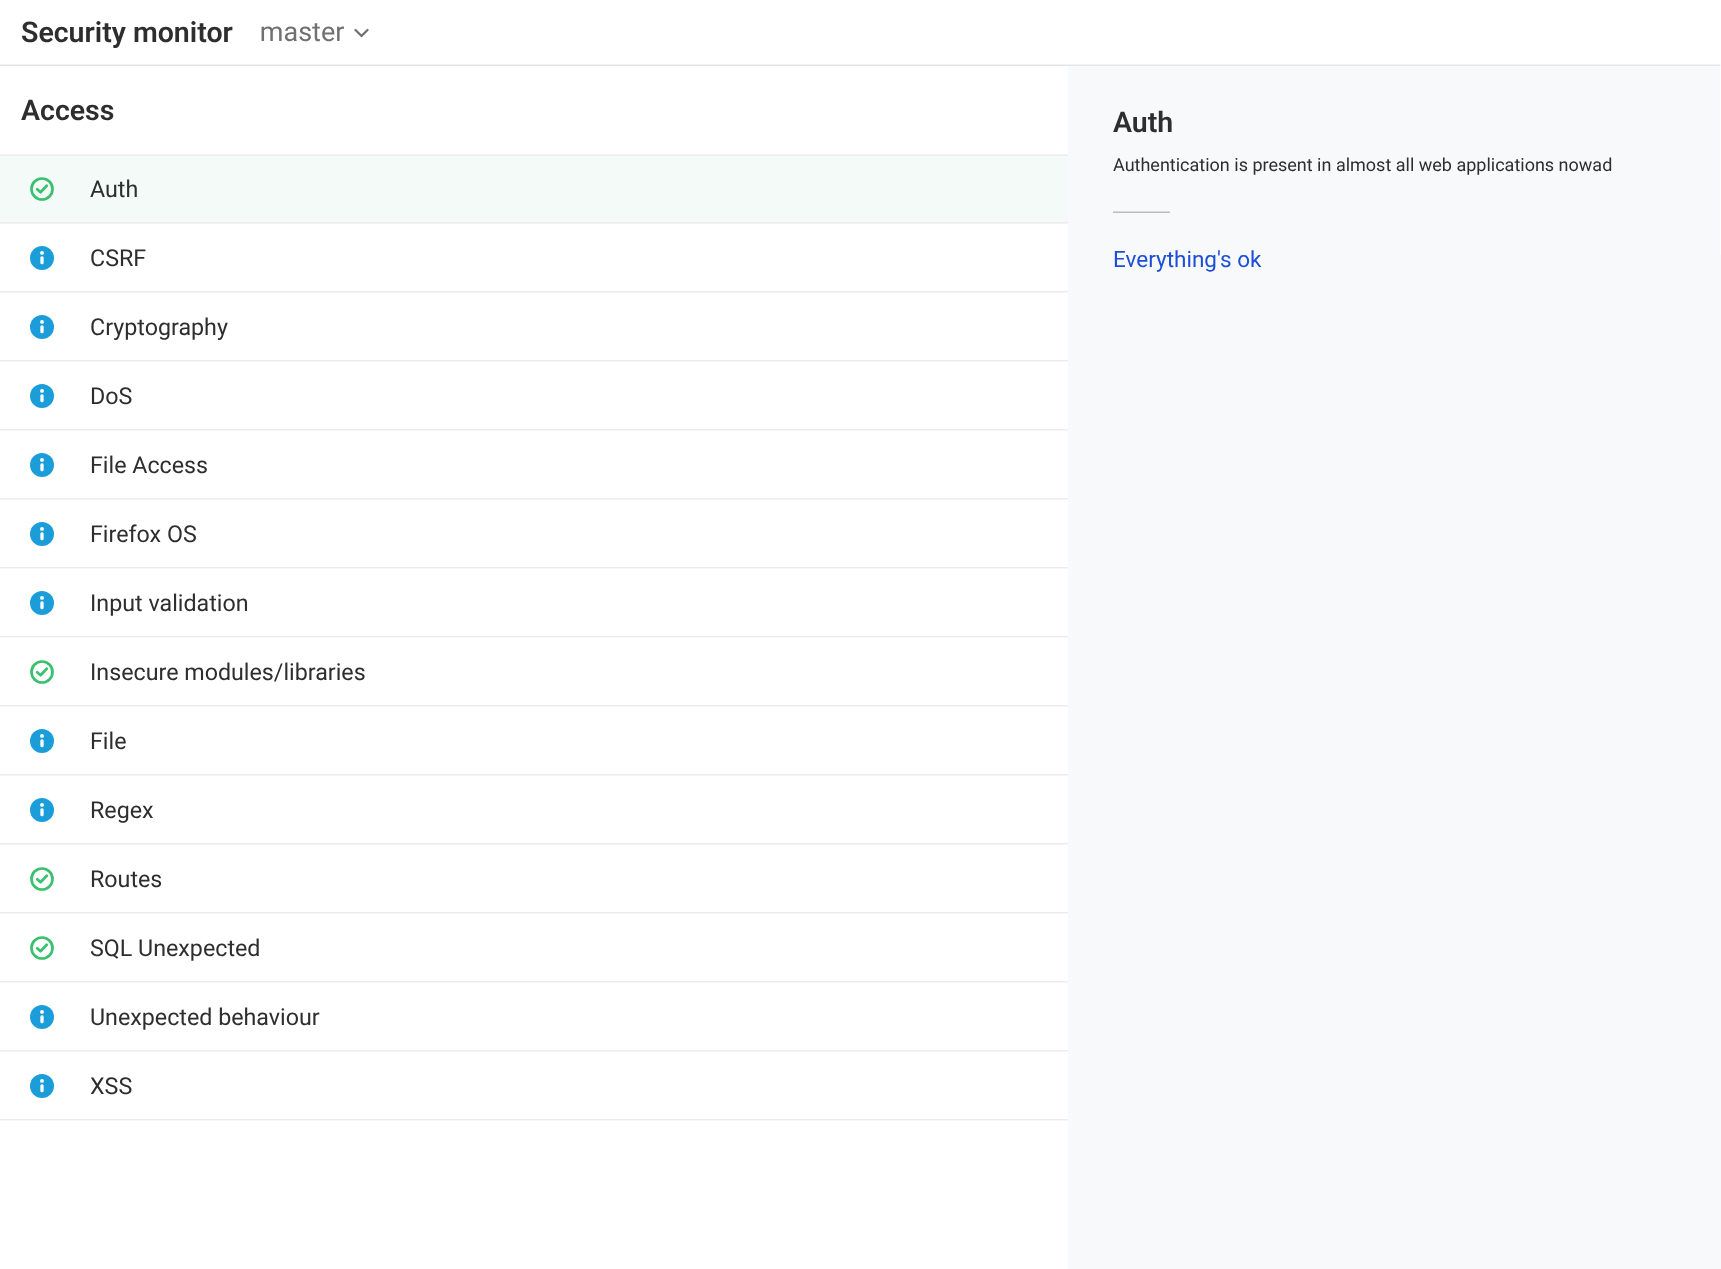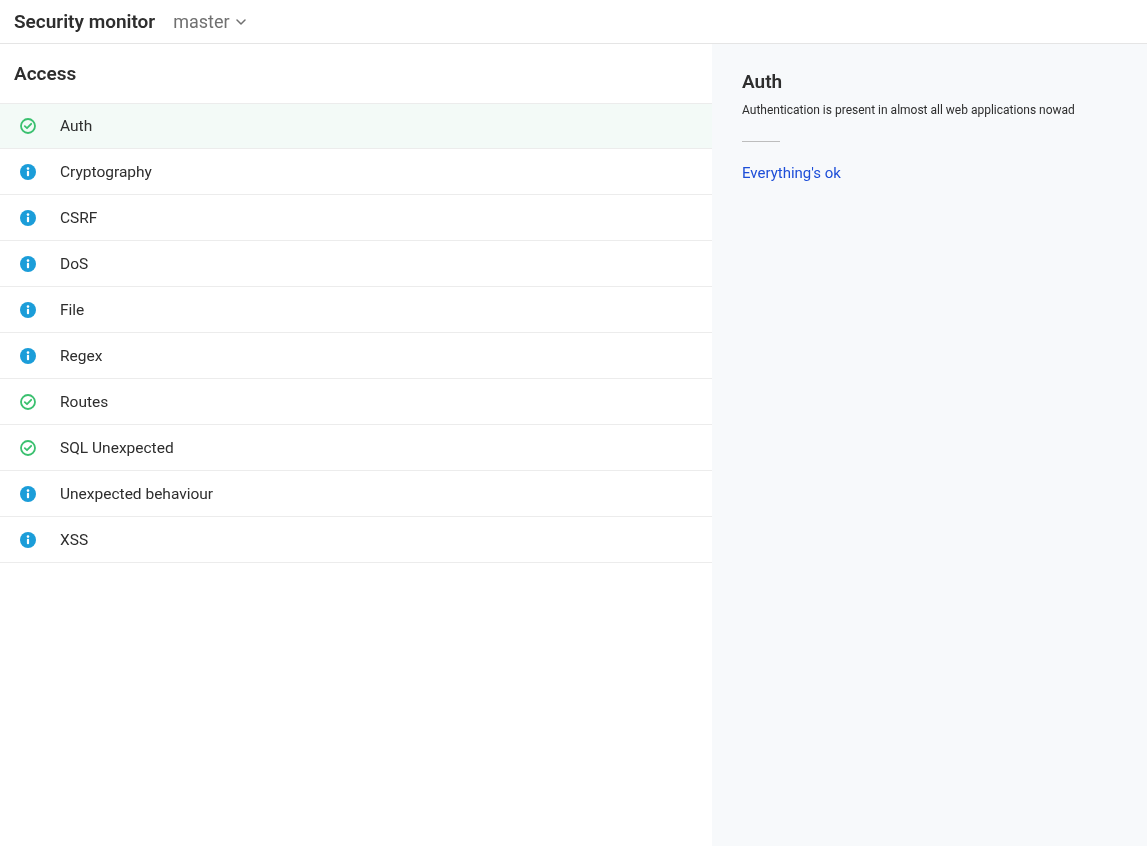--- a/index.html
+++ b/index.html
@@ -134,41 +134,80 @@
           <span>Auth</span>
         </div>
         <div class="alert-row">
           <span class="icon-slot">
             <svg width="16" height="16" viewBox="0 0 16 16">
               <circle cx="8" cy="8" r="8" fill="#1b9dd9"></circle>
               <circle cx="8" cy="4.6" r="1.3" fill="#fff"></circle>
               <rect x="6.9" y="6.8" width="2.2" height="5.4" rx="1" fill="#fff"></rect>
             </svg>
           </span>
+          <span>CSRF</span>
+        </div>
+        <div class="alert-row">
+          <span class="icon-slot">
+            <svg width="16" height="16" viewBox="0 0 16 16">
+              <circle cx="8" cy="8" r="8" fill="#1b9dd9"></circle>
+              <circle cx="8" cy="4.6" r="1.3" fill="#fff"></circle>
+              <rect x="6.9" y="6.8" width="2.2" height="5.4" rx="1" fill="#fff"></rect>
+            </svg>
+          </span>
           <span>Cryptography</span>
         </div>
         <div class="alert-row">
           <span class="icon-slot">
             <svg width="16" height="16" viewBox="0 0 16 16">
               <circle cx="8" cy="8" r="8" fill="#1b9dd9"></circle>
               <circle cx="8" cy="4.6" r="1.3" fill="#fff"></circle>
               <rect x="6.9" y="6.8" width="2.2" height="5.4" rx="1" fill="#fff"></rect>
             </svg>
           </span>
-          <span>CSRF</span>
-        </div>
-        <div class="alert-row">
-          <span class="icon-slot">
-            <svg width="16" height="16" viewBox="0 0 16 16">
-              <circle cx="8" cy="8" r="8" fill="#1b9dd9"></circle>
-              <circle cx="8" cy="4.6" r="1.3" fill="#fff"></circle>
-              <rect x="6.9" y="6.8" width="2.2" height="5.4" rx="1" fill="#fff"></rect>
-            </svg>
-          </span>
           <span>DoS</span>
+        </div>
+        <div class="alert-row">
+          <span class="icon-slot">
+            <svg width="16" height="16" viewBox="0 0 16 16">
+              <circle cx="8" cy="8" r="8" fill="#1b9dd9"></circle>
+              <circle cx="8" cy="4.6" r="1.3" fill="#fff"></circle>
+              <rect x="6.9" y="6.8" width="2.2" height="5.4" rx="1" fill="#fff"></rect>
+            </svg>
+          </span>
+          <span>File Access</span>
+        </div>
+        <div class="alert-row">
+          <span class="icon-slot">
+            <svg width="16" height="16" viewBox="0 0 16 16">
+              <circle cx="8" cy="8" r="8" fill="#1b9dd9"></circle>
+              <circle cx="8" cy="4.6" r="1.3" fill="#fff"></circle>
+              <rect x="6.9" y="6.8" width="2.2" height="5.4" rx="1" fill="#fff"></rect>
+            </svg>
+          </span>
+          <span>Firefox OS</span>
+        </div>
+        <div class="alert-row">
+          <span class="icon-slot">
+            <svg width="16" height="16" viewBox="0 0 16 16">
+              <circle cx="8" cy="8" r="8" fill="#1b9dd9"></circle>
+              <circle cx="8" cy="4.6" r="1.3" fill="#fff"></circle>
+              <rect x="6.9" y="6.8" width="2.2" height="5.4" rx="1" fill="#fff"></rect>
+            </svg>
+          </span>
+          <span>Input validation</span>
+        </div>
+        <div class="alert-row">
+          <span class="icon-slot">
+            <svg width="16" height="16" viewBox="0 0 16 16">
+              <circle cx="8" cy="8" r="7" fill="none" stroke="#3ac06f" stroke-width="1.8"></circle>
+              <path d="M4.8 8.2 L7 10.2 L11.2 5.8" fill="none" stroke="#3ac06f" stroke-width="1.8" stroke-linecap="round" stroke-linejoin="round"></path>
+            </svg>
+          </span>
+          <span>Insecure modules/libraries</span>
         </div>
         <div class="alert-row">
           <span class="icon-slot">
             <svg width="16" height="16" viewBox="0 0 16 16">
               <circle cx="8" cy="8" r="8" fill="#1b9dd9"></circle>
               <circle cx="8" cy="4.6" r="1.3" fill="#fff"></circle>
               <rect x="6.9" y="6.8" width="2.2" height="5.4" rx="1" fill="#fff"></rect>
             </svg>
           </span>
           <span>File</span>

